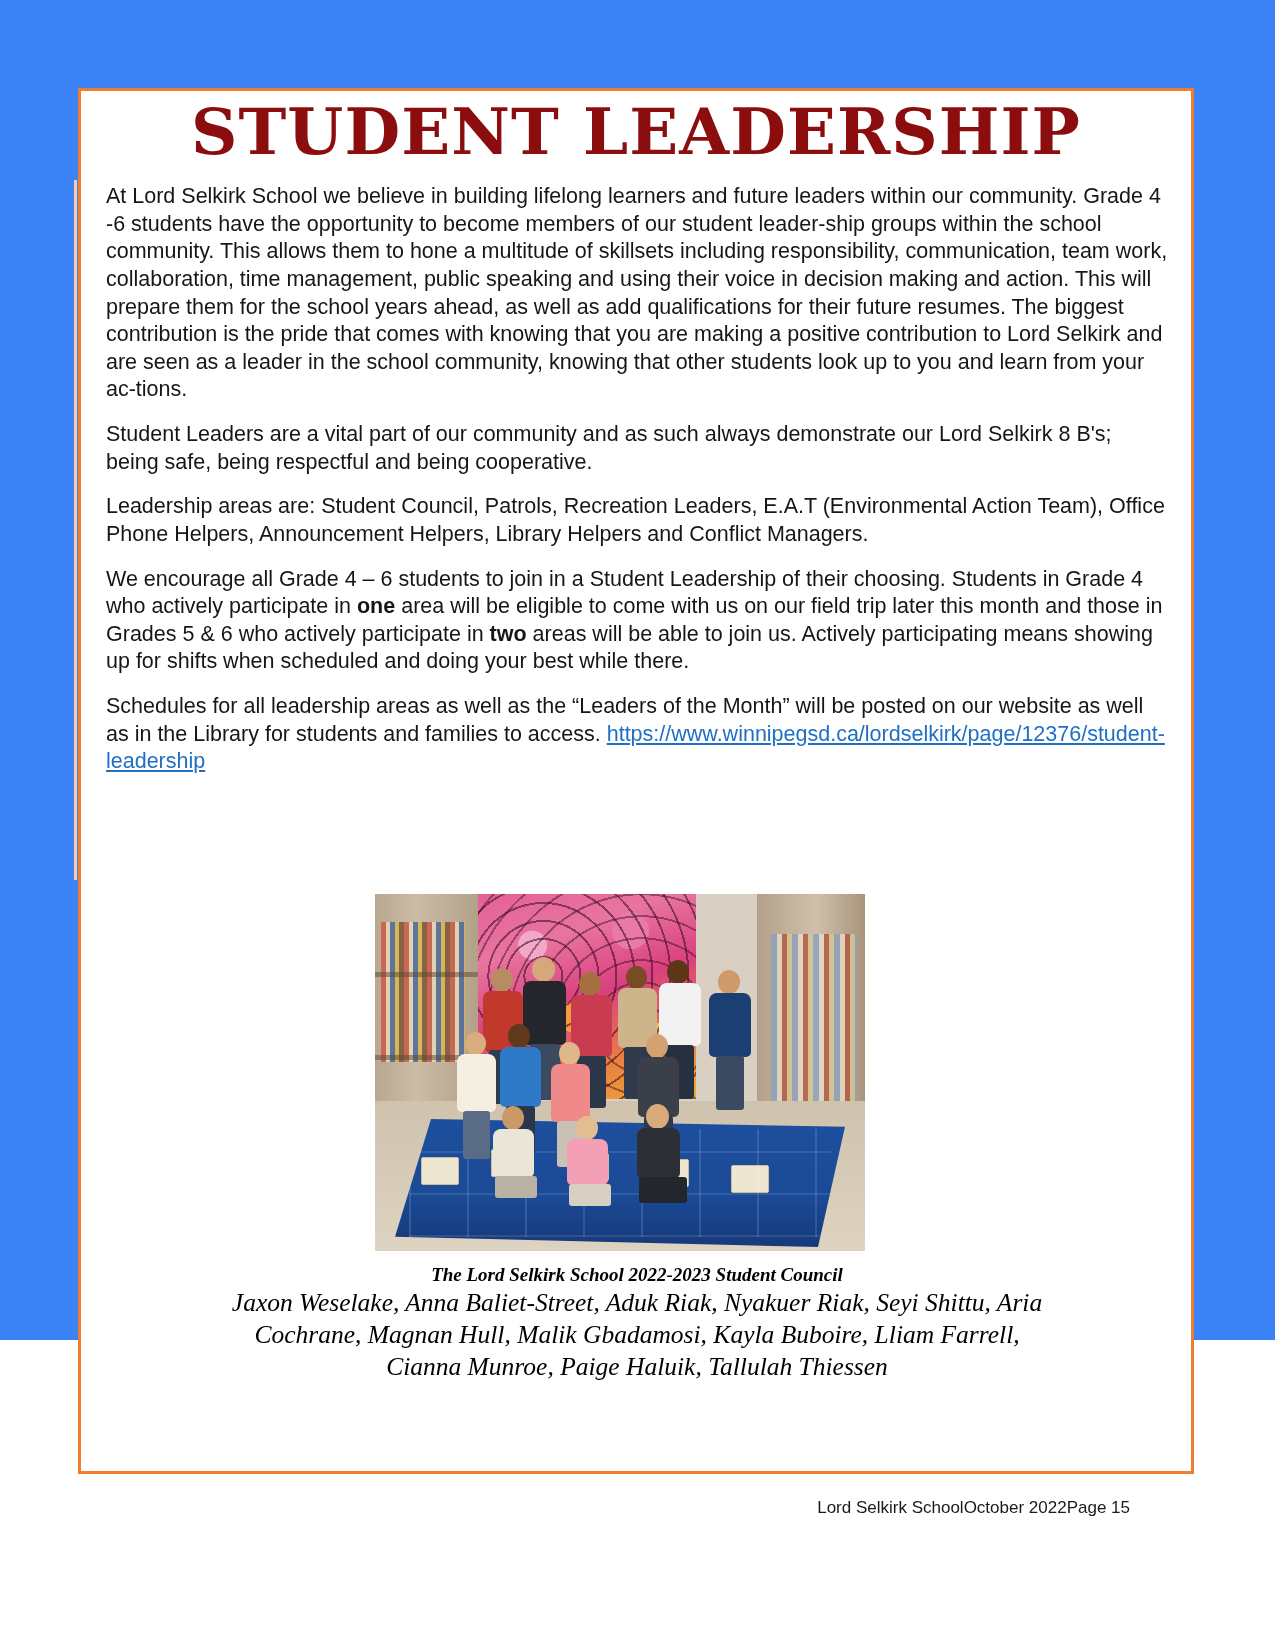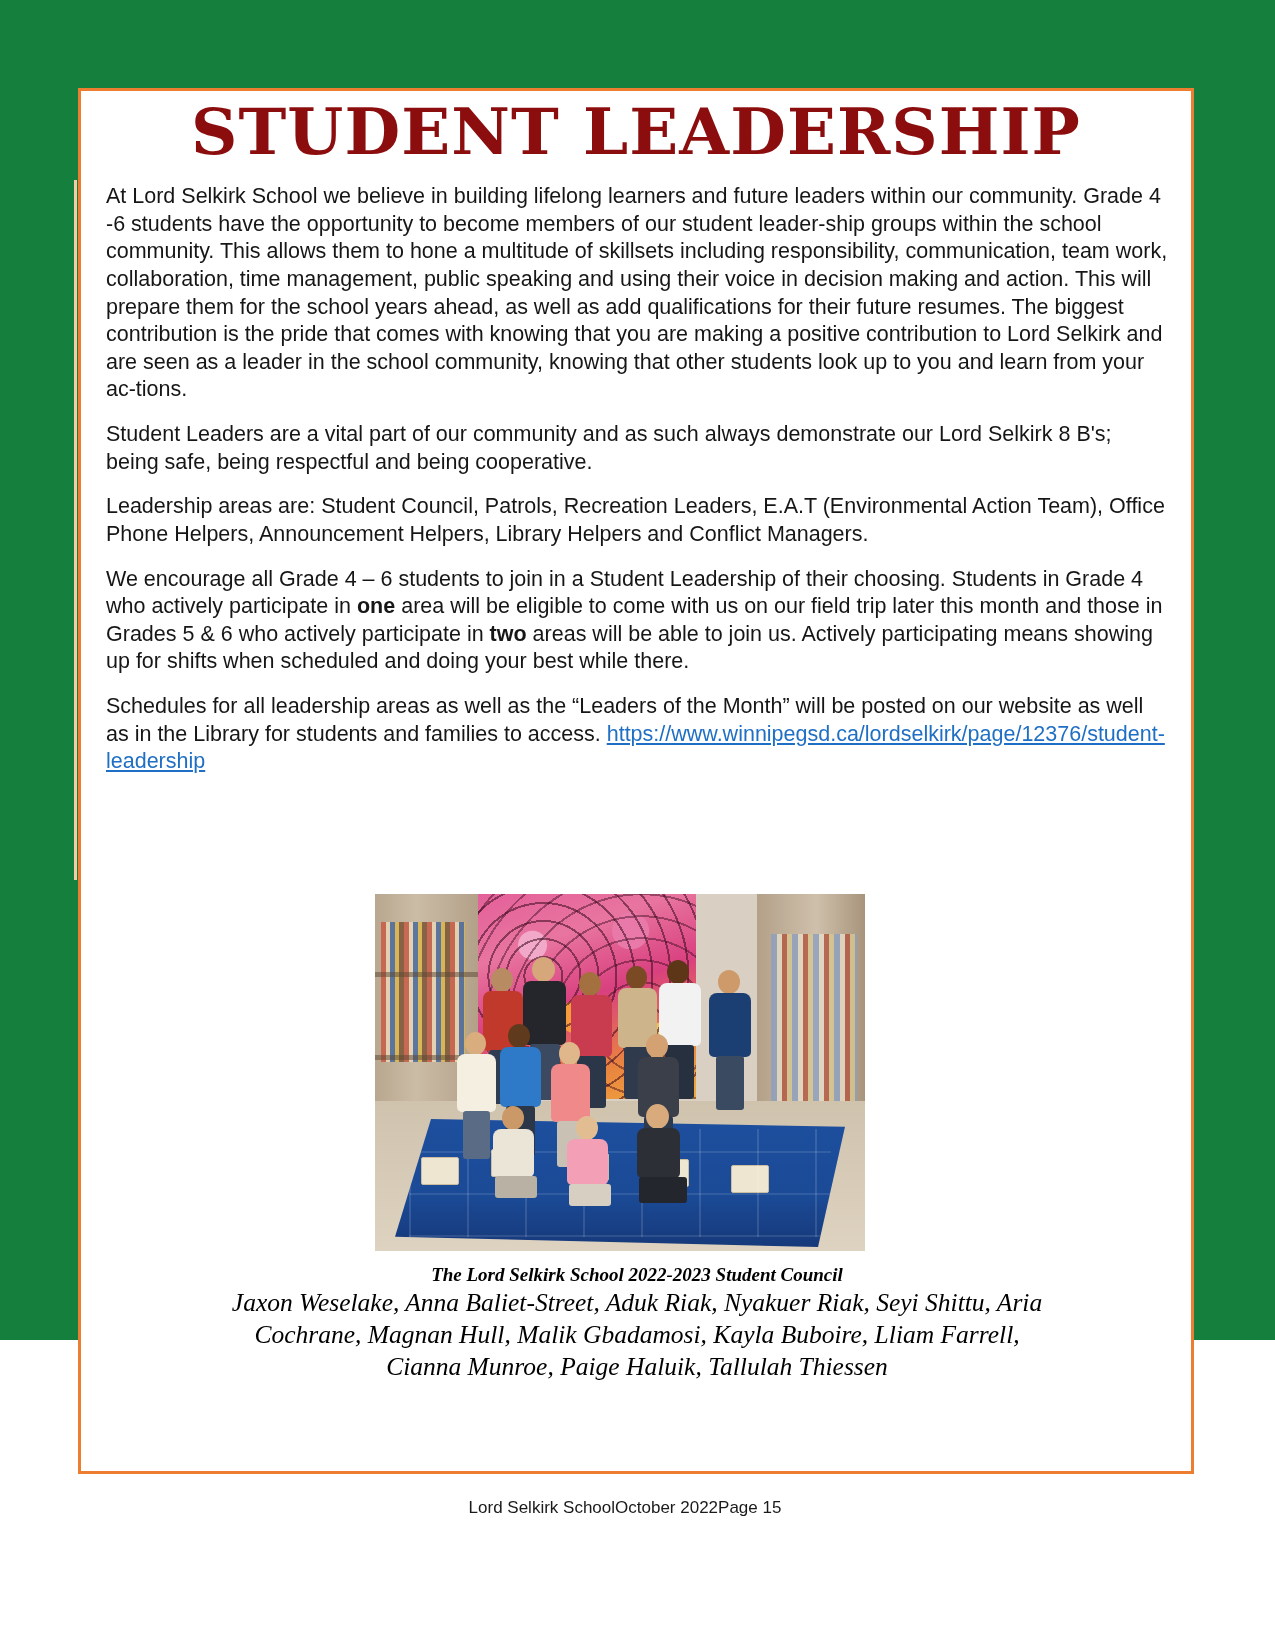--- a/index.html
+++ b/index.html
@@ -16,21 +16,21 @@
     position: relative;
     overflow: hidden;
   }
 
   
   .page {
     position: absolute;
     left: 0; top: 0;
     width: 1275px;
     height: 1340px;
-    background: #15803d;
+    background: #3b82f6;
   }
   .content-border {
     position: absolute;
     left: 78px;
     top: 88px;
     width: 1116px;
     height: 1386px;
     border: 3px solid #ED7D31;
     box-sizing: border-box;
     background: #ffffff;
@@ -195,21 +195,21 @@
   }
   .caption .cap-line { display: block; }
 
   
   .footer {
     position: absolute;
     left: 120px;
     top: 1498px;
     width: 1010px;
     display: flex;
-    justify-content: center;
+    justify-content: flex-end;
     align-items: baseline;
     font-family: "Liberation Sans", sans-serif;
     font-size: 17px;
     color: #1a1a1a;
   }
   .footer .f-left  { text-align: left; }
   .footer .f-mid   { text-align: center; }
   .footer .f-right { text-align: right; }
 </style>
 </head>

